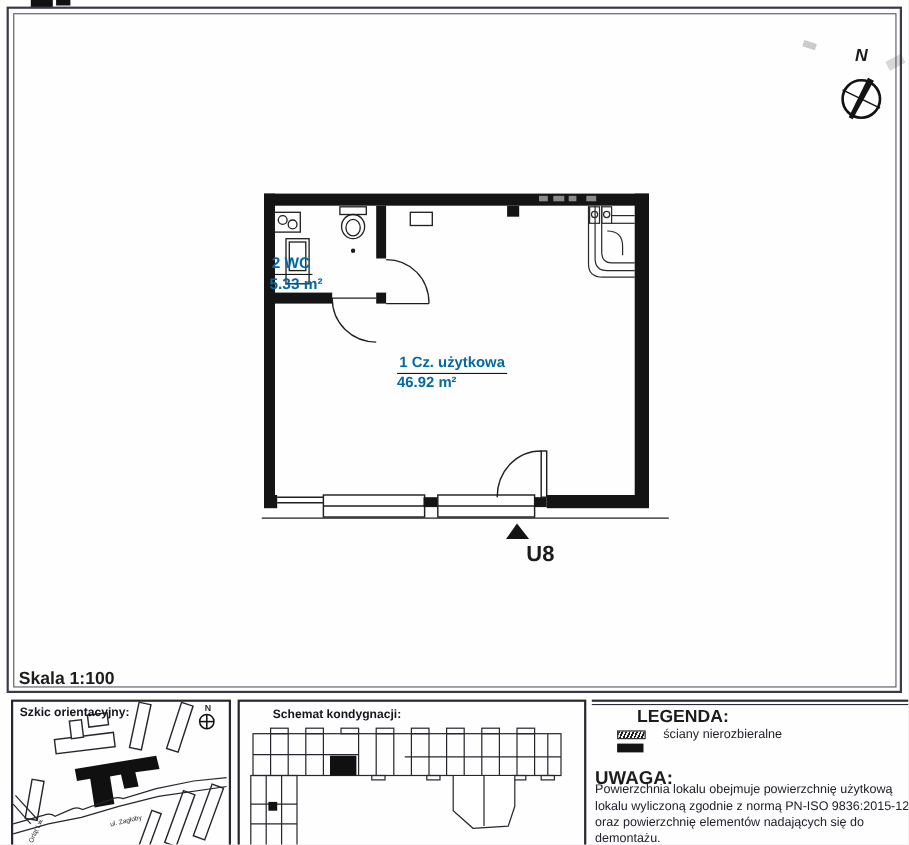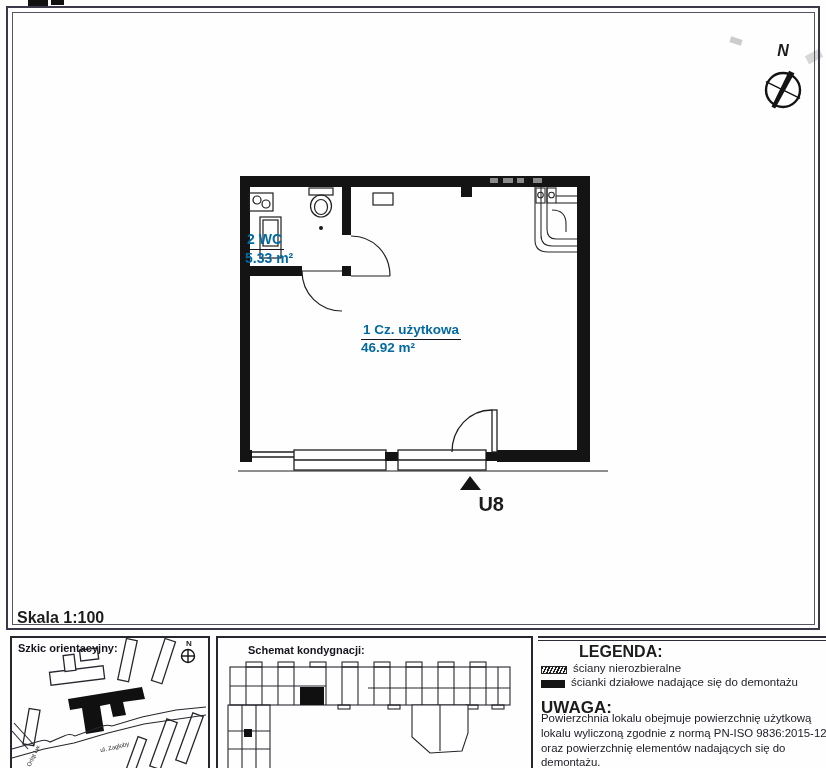--- a/index.html
+++ b/index.html
@@ -24,21 +24,21 @@
   #unit-label{left:440px;top:493px;width:64px;text-align:right;font-size:20px;font-weight:700;}
   #scale-label{left:17px;top:609px;font-size:16px;font-weight:700;}
   .panel-heading{font-size:11px;font-weight:700;color:#15151d;}
   #sketch-heading{left:18px;top:642px;}
   #schematic-heading{left:248px;top:644px;}
   #sketch-north-label{left:181px;top:639px;width:16px;text-align:center;font-size:8px;font-weight:700;}
   .street{position:absolute;font-size:6px;color:#2a2a2a;white-space:nowrap;}
   #street-1{left:100px;top:744px;transform:rotate(-13deg);}
   #street-2{left:16px;top:756px;transform:rotate(-65deg);}
   #legend-title{left:541px;top:643px;font-size:16px;font-weight:700;margin-left:38px;}
-  .legend-row{position:absolute;left:541px;display:flex;align-items:flex-end;gap:6px;}
+  .legend-row{position:absolute;left:561px;display:flex;align-items:center;gap:16px;}
   #legend-row-0{top:662px;}
   #legend-row-1{top:676px;}
   .legend-label{font-size:11.5px;color:#1d1d26;}
   #swatch-hatched{width:24px;height:6px;border:1px solid #222;
      background:repeating-linear-gradient(115deg,#1b1b1b 0 1.5px,#f2f2f2 1.5px 3px);}
   #swatch-solid{width:24px;height:8px;background:#141414;}
   #note-title{left:541px;top:698px;font-size:17px;font-weight:700;}
   #note-text{left:541px;top:711px;width:302px;font-size:11.4px;line-height:1.3;color:#20202a;}
   svg{position:absolute;left:0;top:0;}
 </style>
@@ -231,19 +231,18 @@
 
   <div class="abs panel-heading" id="schematic-heading">Schemat kondygnacji:</div>
 
   <div class="abs" id="legend-title">LEGENDA:</div>
   <div class="legend-row" id="legend-row-0">
     <span id="swatch-hatched"></span>
     <span class="legend-label">ściany nierozbieralne</span>
   </div>
   <div class="legend-row" id="legend-row-1">
     <span id="swatch-solid"></span>
-    <span class="legend-label">ścianki działowe nadające się do demontażu</span>
   </div>
 
   <div class="abs" id="note-title">UWAGA:</div>
   <div class="abs" id="note-text">Powierzchnia lokalu obejmuje powierzchnię użytkową lokalu wyliczoną zgodnie z normą PN-ISO 9836:2015-12 oraz powierzchnię elementów nadających się do demontażu.</div>
 
 </div>
 
 </body></html>

